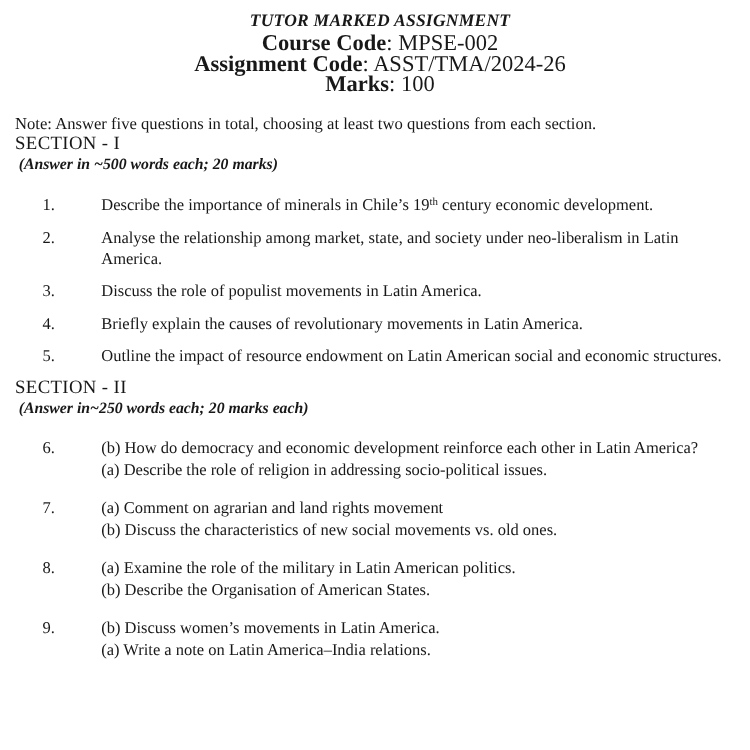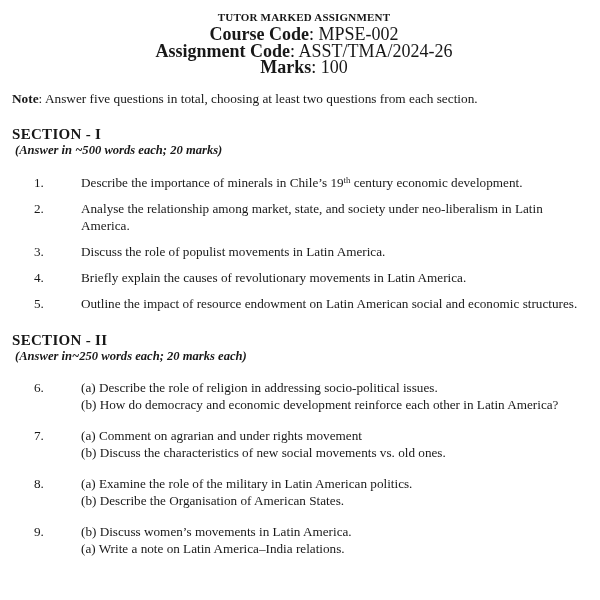--- a/index.html
+++ b/index.html
@@ -22,52 +22,52 @@
     box-sizing: border-box;
     padding: 9px 10px 0 12px;
   }
 
   
   .doc-header {
     text-align: center;
     margin: 0 0 0 6px;
   }
   .doc-title {
-    font-size: 11px;
+    font-size: 14px;
     font-weight: bold;
     letter-spacing: 0.2px;
     line-height: 17px;
+    font-style: italic;
   }
   .hdr-line {
     font-size: 18px;
     line-height: 16.5px;
     white-space: nowrap;
   }
   .hdr-label {
     font-weight: bold;
   }
   .hdr-value {
     font-weight: normal;
   }
 
   
   .note-row {
     font-size: 13.3px;
     line-height: 16px;
     margin-top: 15px;
     white-space: nowrap;
   }
-  .note-label { font-weight: bold; margin-top: 10px; }
+  .note-label { font-weight: normal; margin-top: 10px; }
 
   
   .section-heading {
     font-size: 15px;
-    font-weight: bold;
+    font-weight: normal;
     letter-spacing: 0.3px;
-    margin-top: 19px;
   }
   .section-instruction {
     font-size: 12.6px;
     font-style: italic;
     font-weight: bold;
     margin-left: 3px;
   }
 
   
   .qlist {
@@ -157,28 +157,28 @@
     </li>
   </ul>
 
   <div class="section-heading">SECTION - II</div>
   <div class="section-instruction">(Answer in~250 words each; 20 marks each)</div>
 
   <ul class="qlist sec2">
     <li class="qitem">
       <span class="qnum">6.</span>
       <span class="qbody">
+        <span class="subline">(b) How do democracy and economic development reinforce each other in Latin America?</span>
         <span class="subline">(a) Describe the role of religion in addressing socio-political issues.</span>
-        <span class="subline">(b) How do democracy and economic development reinforce each other in Latin America?</span>
       </span>
     </li>
     <li class="qitem">
       <span class="qnum">7.</span>
       <span class="qbody">
-        <span class="subline">(a) Comment on agrarian and under rights movement</span>
+        <span class="subline">(a) Comment on agrarian and land rights movement</span>
         <span class="subline">(b) Discuss the characteristics of new social movements vs. old ones.</span>
       </span>
     </li>
     <li class="qitem">
       <span class="qnum">8.</span>
       <span class="qbody">
         <span class="subline">(a) Examine the role of the military in Latin American politics.</span>
         <span class="subline">(b) Describe the Organisation of American States.</span>
       </span>
     </li>

